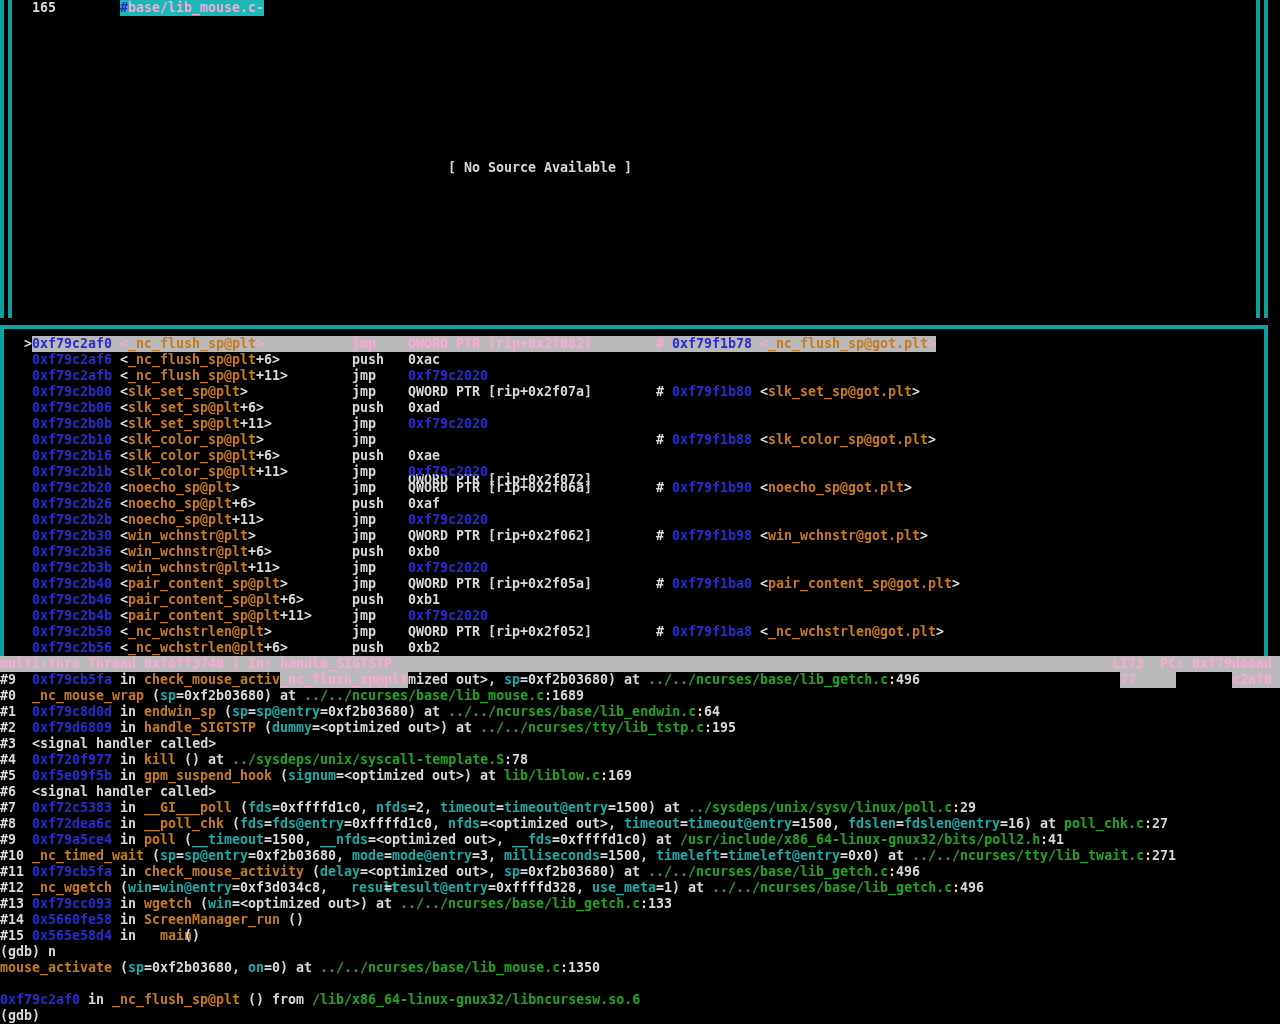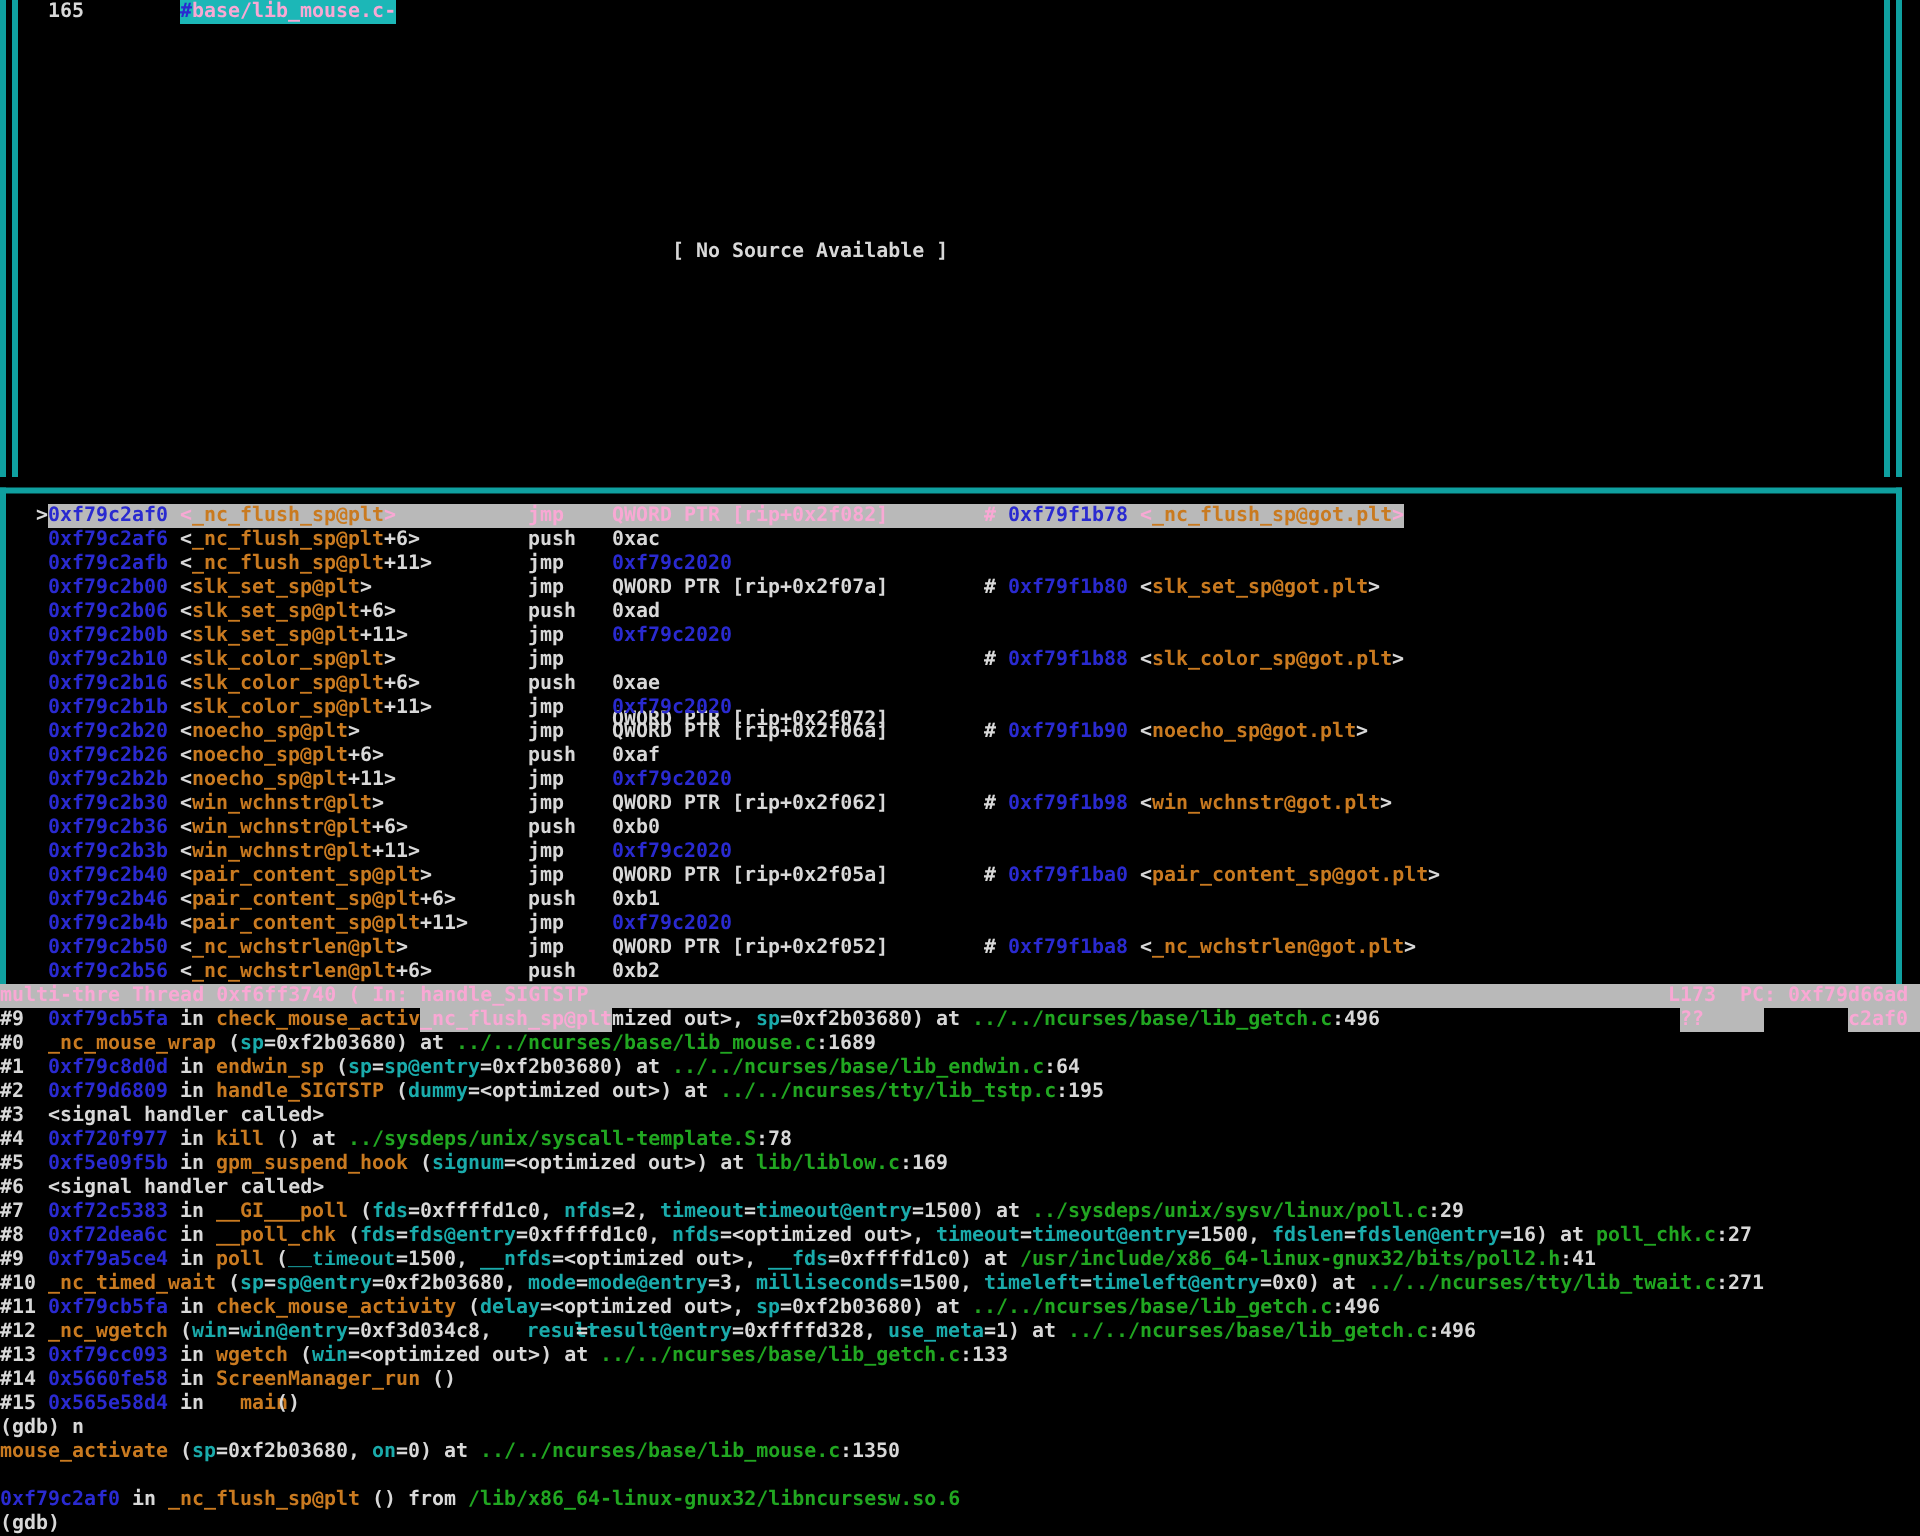--- a/index.html
+++ b/index.html
@@ -354,21 +354,21 @@
         <span class="seg d" style="left: 1000px;">=16) at</span>
         <span class="seg g" style="left: 1064px;">poll_chk.c</span>
         <span class="seg d" style="left: 1144px;">:27</span>
       </div>
       <div class="row" style="top: 832px;">
         <span class="seg d" style="left: 0px;">#9</span>
         <span class="seg b" style="left: 32px;">0xf79a5ce4</span>
         <span class="seg d" style="left: 120px;">in</span>
         <span class="seg o" style="left: 144px;">poll</span>
         <span class="seg d" style="left: 184px;">(</span>
-        <span class="seg c" style="left: 192px; font-family: Liberation Mono, monospace;">__timeout</span>
+        <span class="seg c" style="left: 192px;">__timeout</span>
         <span class="seg d" style="left: 264px;">=1500,</span>
         <span class="seg c" style="left: 320px;">__nfds</span>
         <span class="seg d" style="left: 368px;">=&lt;optimized out&gt;,</span>
         <span class="seg c" style="left: 512px;">__fds</span>
         <span class="seg d" style="left: 552px;">=0xffffd1c0) at</span>
         <span class="seg g" style="left: 680px;">/usr/include/x86_64-linux-gnux32/bits/poll2.h</span>
         <span class="seg d" style="left: 1040px;">:41</span>
       </div>
       <div class="row" style="top: 848px;">
         <span class="seg d" style="left: 0px;">#10</span>

